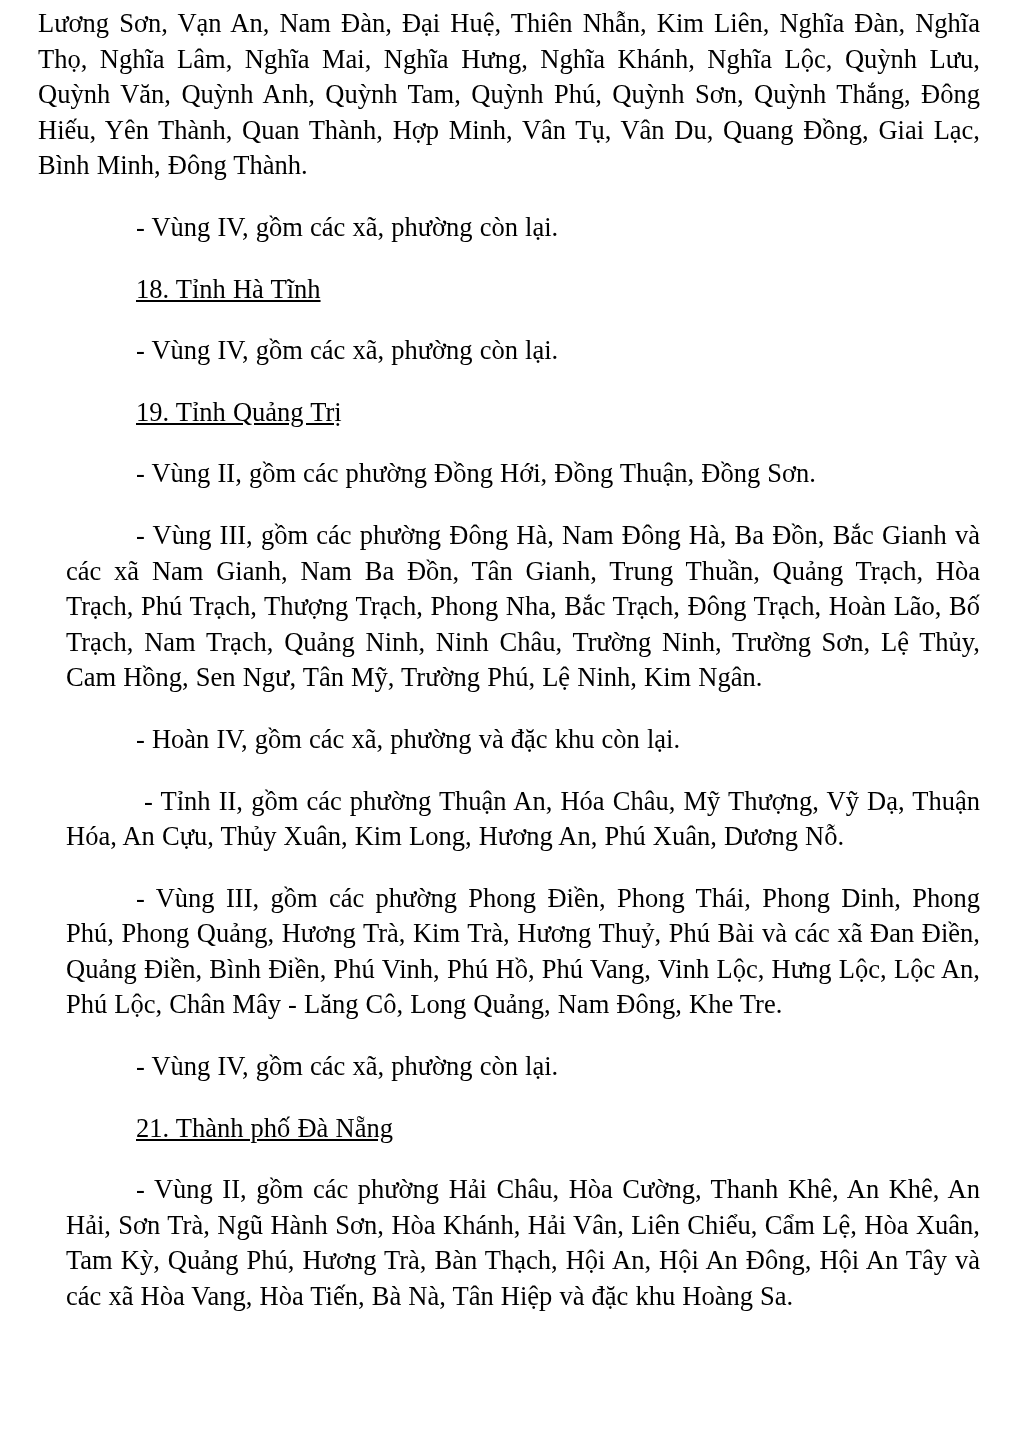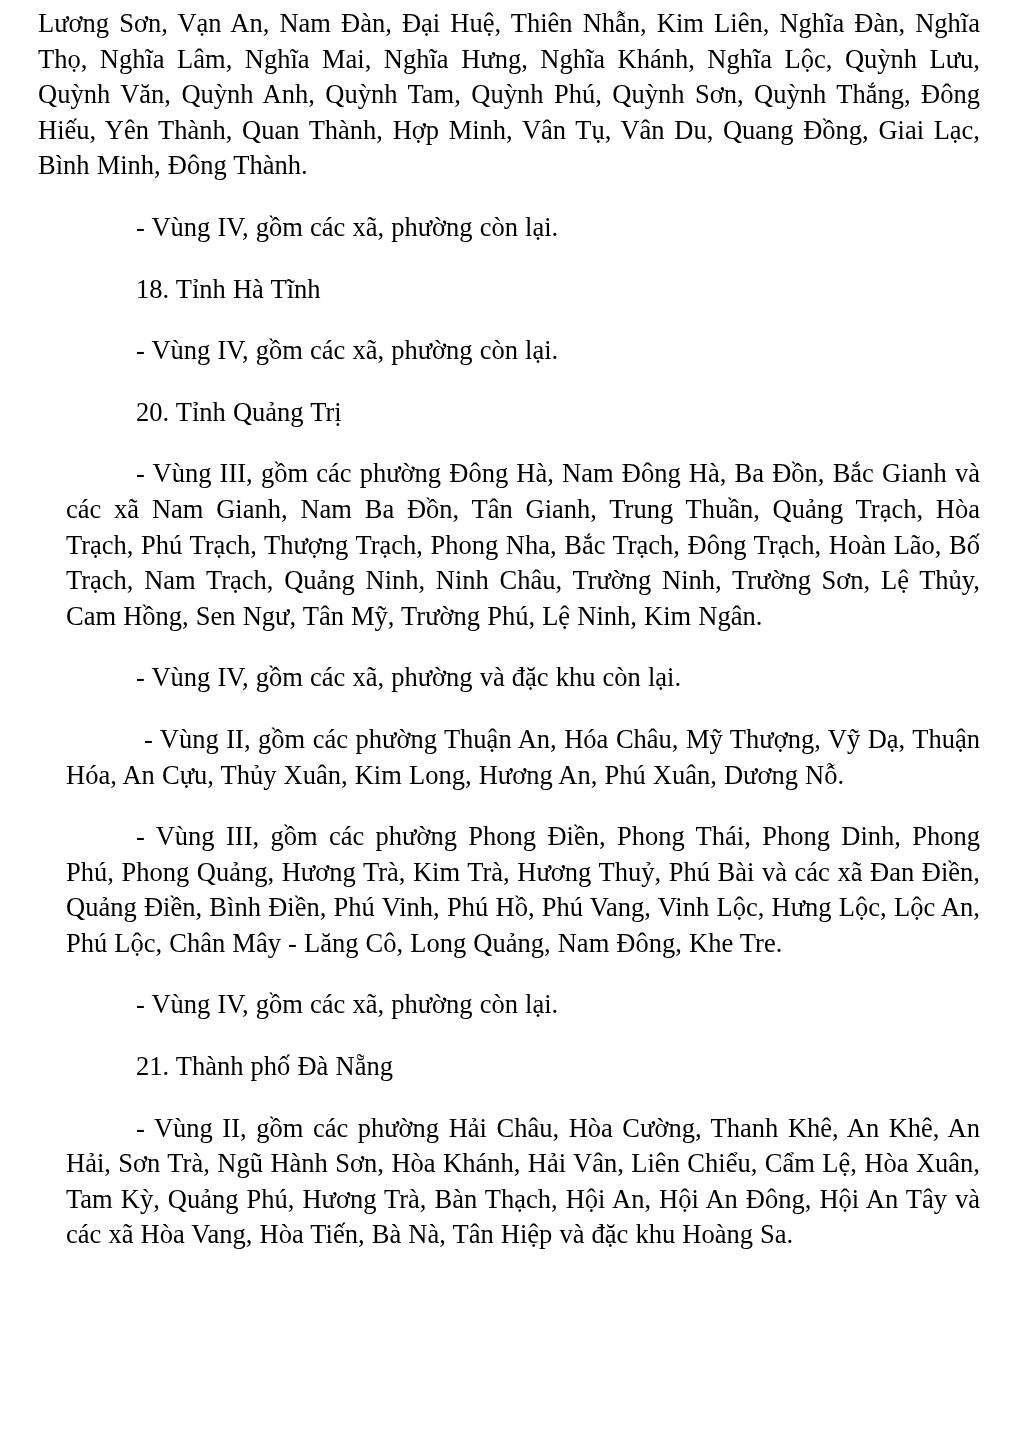--- a/index.html
+++ b/index.html
@@ -43,49 +43,51 @@
   }
   
   p.indent {
     text-indent: 70px;
   }
   p.indent-wide {
     text-indent: 78px;
   }
   p.heading {
     text-indent: 70px;
+    text-decoration: underline;
   }
   p.flush {
     text-indent: 0;
   }
 </style>
 </head>
 <body>
 
 <div id="page">
   <div class="doc-body">
 
     <p class="para flush">Lương Sơn, Vạn An, Nam Đàn, Đại Huệ, Thiên Nhẫn, Kim Liên, Nghĩa Đàn, Nghĩa Thọ, Nghĩa Lâm, Nghĩa Mai, Nghĩa Hưng, Nghĩa Khánh, Nghĩa Lộc, Quỳnh Lưu, Quỳnh Văn, Quỳnh Anh, Quỳnh Tam, Quỳnh Phú, Quỳnh Sơn, Quỳnh Thắng, Đông Hiếu, Yên Thành, Quan Thành, Hợp Minh, Vân Tụ, Vân Du, Quang Đồng, Giai Lạc, Bình Minh, Đông Thành.</p>
 
     <p class="para indent">- Vùng IV, gồm các xã, phường còn lại.</p>
 
     <p class="para heading">18. Tỉnh Hà Tĩnh</p>
 
 
     <p class="para indent">- Vùng IV, gồm các xã, phường còn lại.</p>
 
-    <p class="para heading">20. Tỉnh Quảng Trị</p>
+    <p class="para heading">19. Tỉnh Quảng Trị</p>
 
+    <p class="para indent">- Vùng II, gồm các phường Đồng Hới, Đồng Thuận, Đồng Sơn.</p>
 
     <p class="para indent">- Vùng III, gồm các phường Đông Hà, Nam Đông Hà, Ba Đồn, Bắc Gianh và các xã Nam Gianh, Nam Ba Đồn, Tân Gianh, Trung Thuần, Quảng Trạch, Hòa Trạch, Phú Trạch, Thượng Trạch, Phong Nha, Bắc Trạch, Đông Trạch, Hoàn Lão, Bố Trạch, Nam Trạch, Quảng Ninh, Ninh Châu, Trường Ninh, Trường Sơn, Lệ Thủy, Cam Hồng, Sen Ngư, Tân Mỹ, Trường Phú, Lệ Ninh, Kim Ngân.</p>
 
-    <p class="para indent">- Vùng IV, gồm các xã, phường và đặc khu còn lại.</p>
+    <p class="para indent">- Hoàn IV, gồm các xã, phường và đặc khu còn lại.</p>
 
 
-    <p class="para indent-wide"> - Vùng II, gồm các phường Thuận An, Hóa Châu, Mỹ Thượng, Vỹ Dạ, Thuận Hóa, An Cựu, Thủy Xuân, Kim Long, Hương An, Phú Xuân, Dương Nỗ.</p>
+    <p class="para indent-wide"> - Tỉnh II, gồm các phường Thuận An, Hóa Châu, Mỹ Thượng, Vỹ Dạ, Thuận Hóa, An Cựu, Thủy Xuân, Kim Long, Hương An, Phú Xuân, Dương Nỗ.</p>
 
     <p class="para indent">- Vùng III, gồm các phường Phong Điền, Phong Thái, Phong Dinh, Phong Phú, Phong Quảng, Hương Trà, Kim Trà, Hương Thuỷ, Phú Bài và các xã Đan Điền, Quảng Điền, Bình Điền, Phú Vinh, Phú Hồ, Phú Vang, Vinh Lộc, Hưng Lộc, Lộc An, Phú Lộc, Chân Mây - Lăng Cô, Long Quảng, Nam Đông, Khe Tre.</p>
 
     <p class="para indent">- Vùng IV, gồm các xã, phường còn lại.</p>
 
     <p class="para heading">21. Thành phố Đà Nẵng</p>
 
     <p class="para indent">- Vùng II, gồm các phường Hải Châu, Hòa Cường, Thanh Khê, An Khê, An Hải, Sơn Trà, Ngũ Hành Sơn, Hòa Khánh, Hải Vân, Liên Chiểu, Cẩm Lệ, Hòa Xuân, Tam Kỳ, Quảng Phú, Hương Trà, Bàn Thạch, Hội An, Hội An Đông, Hội An Tây và các xã Hòa Vang, Hòa Tiến, Bà Nà, Tân Hiệp và đặc khu Hoàng Sa.</p>
 
   </div>

